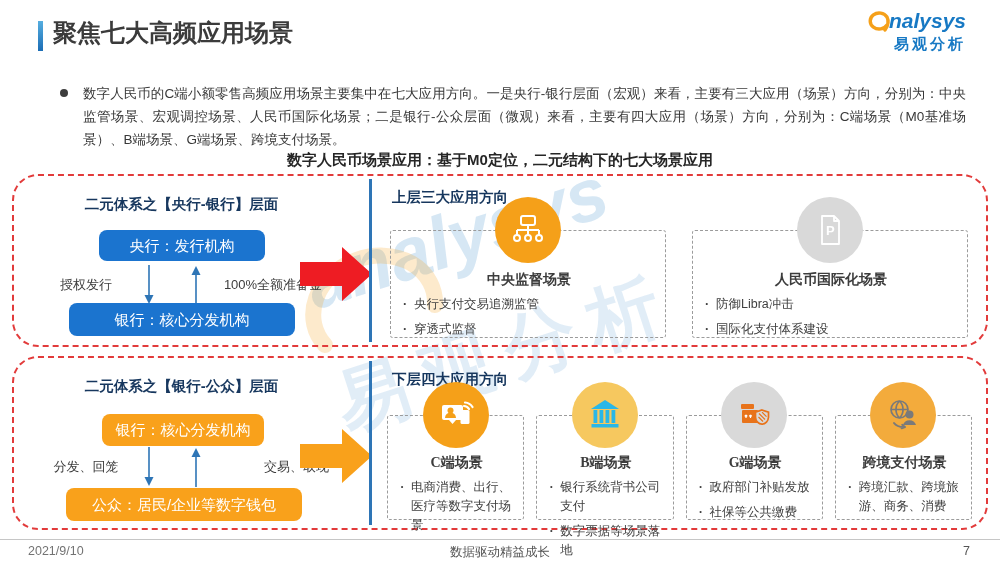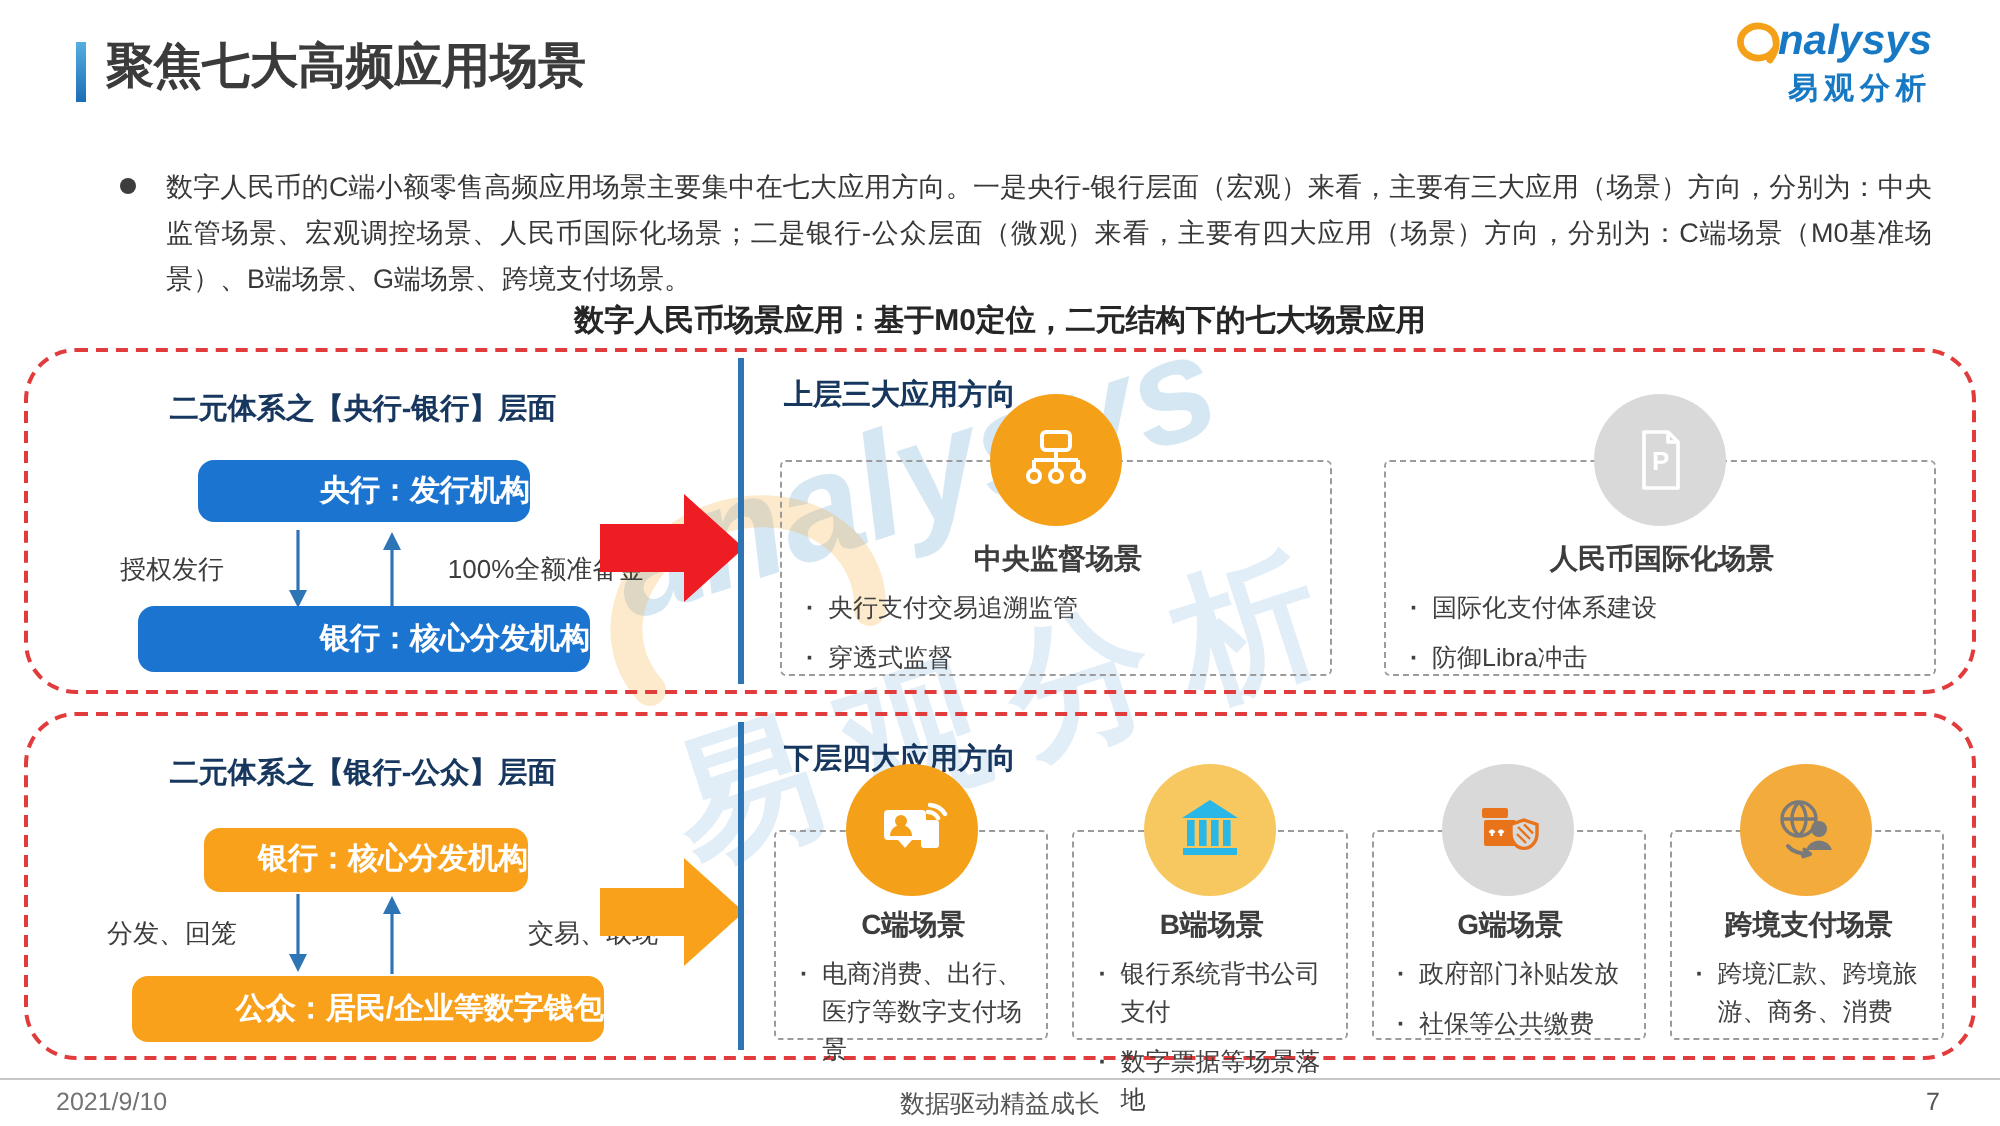--- a/index.html
+++ b/index.html
@@ -27,21 +27,21 @@
   .headline { position:absolute; left:0; top:151px; width:100%; text-align:center; font-size:15px; font-weight:bold; color:#262626; z-index:3; }
 
   
   .panel { position:absolute; left:12px; width:976px; border:2px dashed #e23b3b; border-radius:26px; z-index:2; }
   .panel1 { top:174px; height:173px; }
   .panel2 { top:356px; height:174px; }
   .vline { position:absolute; left:355px; top:3px; bottom:3px; width:3px; background:#2e75b6; }
   .zone-title { position:absolute; left:40px; top:19px; width:255px; text-align:center; font-size:14.5px; font-weight:bold; color:#17375e; }
   .section-title { position:absolute; left:378px; top:12px; font-size:14.5px; font-weight:bold; color:#17375e; }
 
-  .flow-box { position:absolute; border-radius:8px; color:#fff; font-weight:bold; font-size:15px; text-align:right; }
+  .flow-box { position:absolute; border-radius:8px; color:#fff; font-weight:normal; font-size:15px; text-align:center; }
   .flow-blue { background:#1b74cf; }
   .flow-orange { background:#f9a11b; }
   .box1-p1 { left:85px; top:54px; width:166px; height:31px; line-height:31px; }
   .box2-p1 { left:55px; top:127px; width:226px; height:33px; line-height:33px; }
   .box1-p2 { left:88px; top:56px; width:162px; height:32px; line-height:32px; }
   .box2-p2 { left:52px; top:130px; width:236px; height:33px; line-height:33px; }
 
   .flow-label { position:absolute; font-size:13px; color:#3d3d3d; text-align:center; }
   .lbl-left { left:22px; top:100px; width:100px; }
   .lbl-right-p1 { left:190px; top:100px; width:138px; }
@@ -49,21 +49,21 @@
   .varrow { position:absolute; }
   .varrow-down { left:129px; top:89px; }
   .varrow-up { left:176px; top:89px; }
 
   .big-arrow { position:absolute; left:286px; top:71px; }
 
   .cards { position:absolute; top:54px; display:flex; }
   .cards-3 { left:376px; right:18px; gap:26px; }
   .cards-4 { left:373px; right:14px; gap:12px; top:57px; }
   .card { position:relative; flex:1; border:1.5px dashed #9b9b9b; border-radius:3px; padding:40px 8px 6px 10px; height:108px; }
-  .cards-4 .card { height:105px; padding-top:38px; }
+  .cards-4 .card { height:105px; padding-top:38px;font-family:Liberation Serif, serif; }
   .circle { position:absolute; top:-34px; left:50%; transform:translateX(-50%); width:66px; height:66px; border-radius:50%;
             display:flex; align-items:center; justify-content:center; }
   .circle-orange { background:#f5a019; }
   .circle-yellow { background:#f6c85f; }
   .circle-gray   { background:#d9d9d9; }
   .circle-amber  { background:#f3ab3c; }
   .card-title { text-align:center; font-size:14px; font-weight:bold; color:#3d3d3d; margin-bottom:6px; }
   .card-bullet { position:relative; padding-left:13px; font-size:12.5px; color:#404040; line-height:19px; margin-bottom:6px; }
   .card-bullet::before { content:"·"; position:absolute; left:2px; top:0; font-weight:bold; color:#404040; }
 
@@ -149,22 +149,22 @@
         <div class="circle circle-gray">
           <svg width="36" height="36" viewBox="0 0 36 36">
             <g fill="none" stroke="#fff" stroke-width="1.8" stroke-linejoin="round">
               <path d="M10 4 h12 l5 5 v23 H10 z"></path>
               <path d="M22 4 v5 h5"></path>
             </g>
             <text x="14" y="23" fill="#fff" font-size="13" font-weight="bold" font-family="Liberation Sans, sans-serif">P</text>
           </svg>
         </div>
         <div class="card-title">人民币国际化场景</div>
+        <div class="card-bullet"><span>防御Libra冲击</span></div>
         <div class="card-bullet"><span>国际化支付体系建设</span></div>
-        <div class="card-bullet"><span>防御Libra冲击</span></div>
       </div>
     </div>
   </section>
 
   <section class="panel panel2">
     <div class="zone-title">二元体系之【银行-公众】层面</div>
 
     <div class="flow-box flow-orange box1-p2">银行：核心分发机构</div>
     <svg class="varrow varrow-down" width="12" height="40" viewBox="0 0 12 40">
       <line x1="6" y1="0" x2="6" y2="31" stroke="#2e75b6" stroke-width="1.6"></line>

